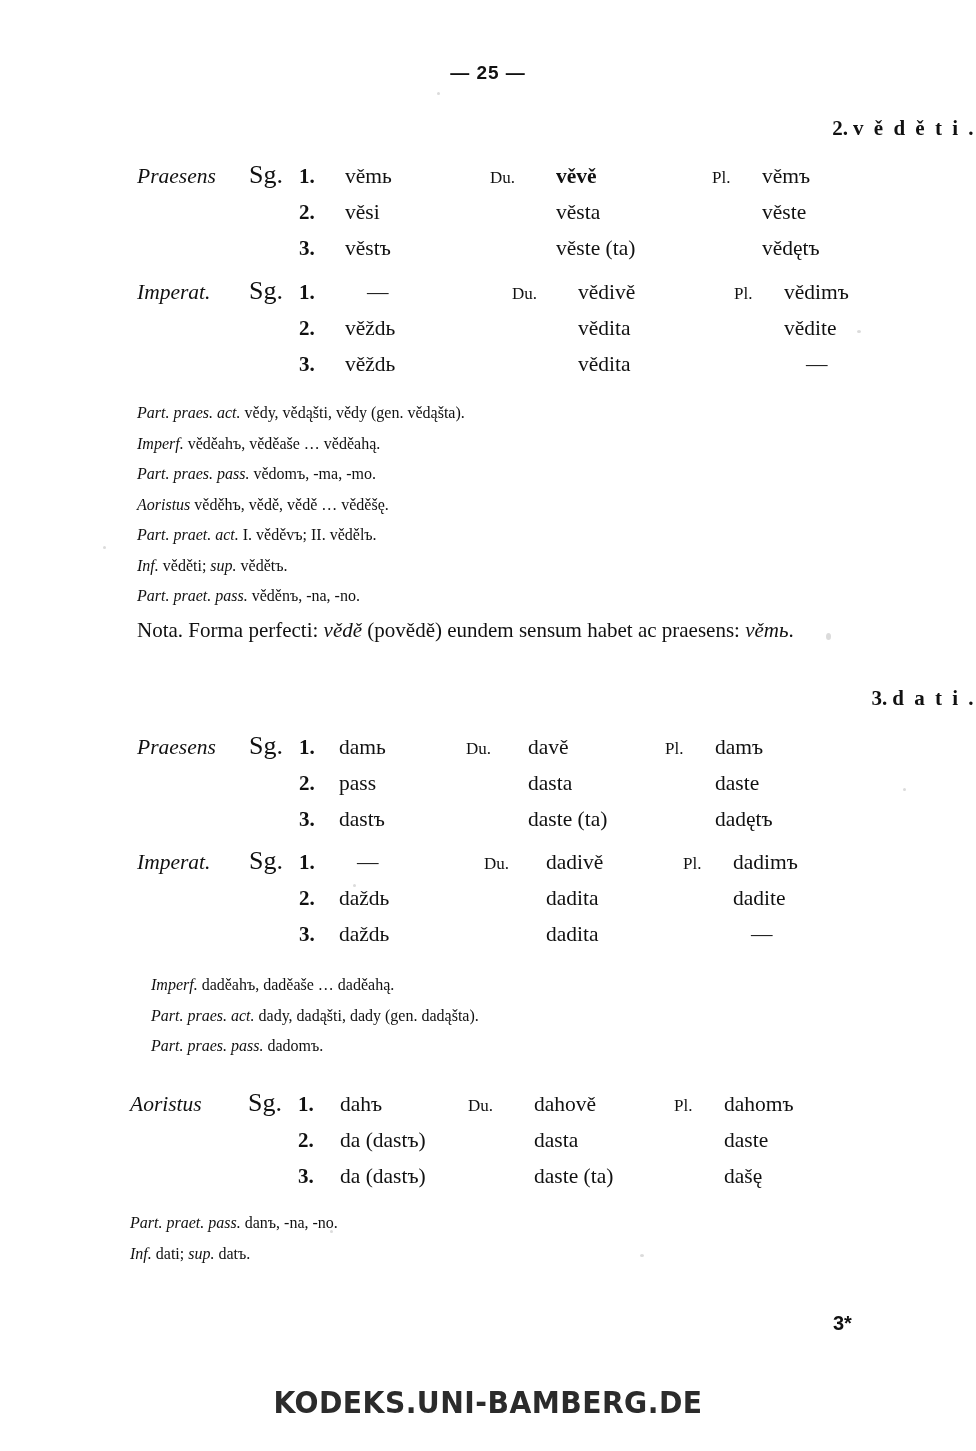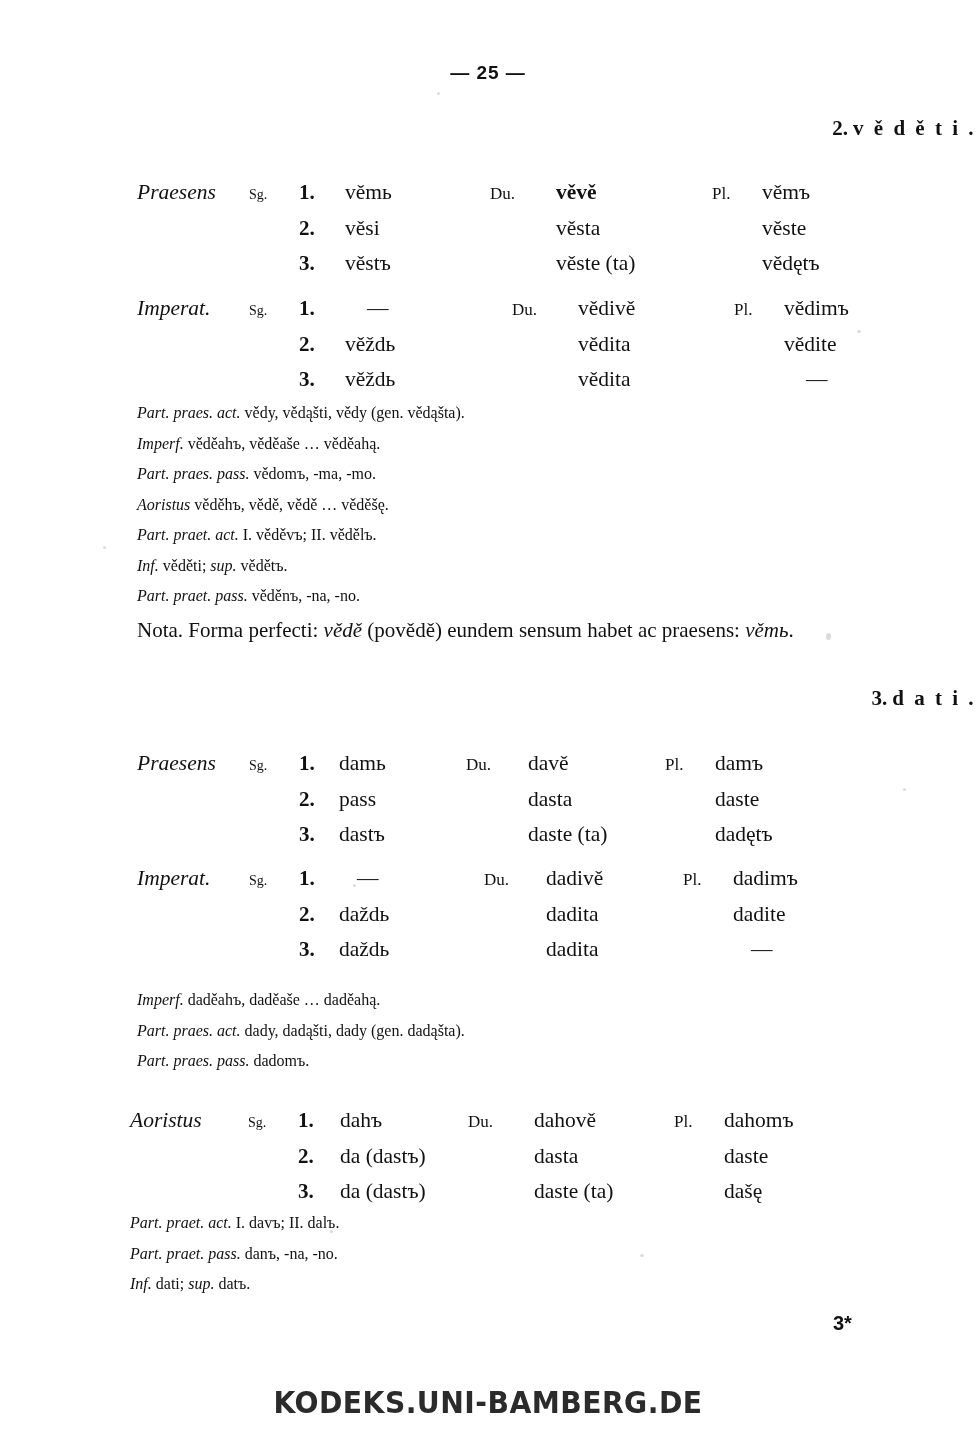--- a/index.html
+++ b/index.html
@@ -46,33 +46,32 @@
     font-family: "Liberation Serif", "DejaVu Serif", serif;
   }
   .section-title .num { letter-spacing: 0; margin-right: 5px; }
 
   
   .paradigm {
     position: absolute;
     border-collapse: collapse;
     font-size: 21.5px;
     line-height: 1.0;
-    margin-top: 20px;
   }
   .paradigm td {
     padding: 0 0 14px 0;
     vertical-align: baseline;
     white-space: nowrap;
   }
   .c-mood {
     font-style: italic;
     font-size: 21.5px;
     padding-right: 0;
   }
-  .c-sg   { font-size: 14px; }
+  .c-sg   { font-size: 26px; }
   .c-pers { font-size: 21px; font-weight: 600; }
   .c-form { font-size: 21.5px; }
   .c-du, .c-pl { font-size: 17px; }
   .dash { letter-spacing: 0; }
 
   
   .w-mood  { width: 112px; }
   .w-sg    { width: 50px; }
   .w-pers  { width: 46px; }
 
@@ -308,21 +307,21 @@
       <td class="c-pers">3.</td>
       <td class="c-form">daždь</td>
       <td class="c-du"></td>
       <td class="c-form">dadita</td>
       <td class="c-pl"></td>
       <td class="c-form dash" style="padding-left:18px;">—</td>
     </tr>
   </tbody>
     </table>
 
-  <div class="proseblock" style="top:970px; left:137px;margin-top:15px;">
+  <div class="proseblock" style="top:970px; left:151px;">
     <div class="line">
       <span class="it">Imperf.</span>
       <span>daděahъ, daděaše … daděahą.</span>
     </div>
     <div class="line">
       <span class="it">Part. praes. act.</span>
       <span>dady, dadąšti, dady (gen. dadąšta).</span>
     </div>
     <div class="line">
       <span class="it">Part. praes. pass.</span>
@@ -359,24 +358,20 @@
       <td class="c-form">da (dastъ)</td>
       <td class="c-du"></td>
       <td class="c-form">daste (ta)</td>
       <td class="c-pl"></td>
       <td class="c-form">dašę</td>
     </tr>
   </tbody>
     </table>
 
   <div class="proseblock" style="top:1208px; left:130px;">
-    <div class="line">
-      <span class="it">Part. praet. act.</span>
-      <span>I. davъ; II. dalъ.</span>
-    </div>
     <div class="line">
       <span class="it">Part. praet. pass.</span>
       <span>danъ, -na, -no.</span>
     </div>
     <div class="line">
       <span class="it">Inf.</span>
       <span>dati; </span><span class="it">sup.</span>
       <span>datъ.</span>
     </div>
   </div>

